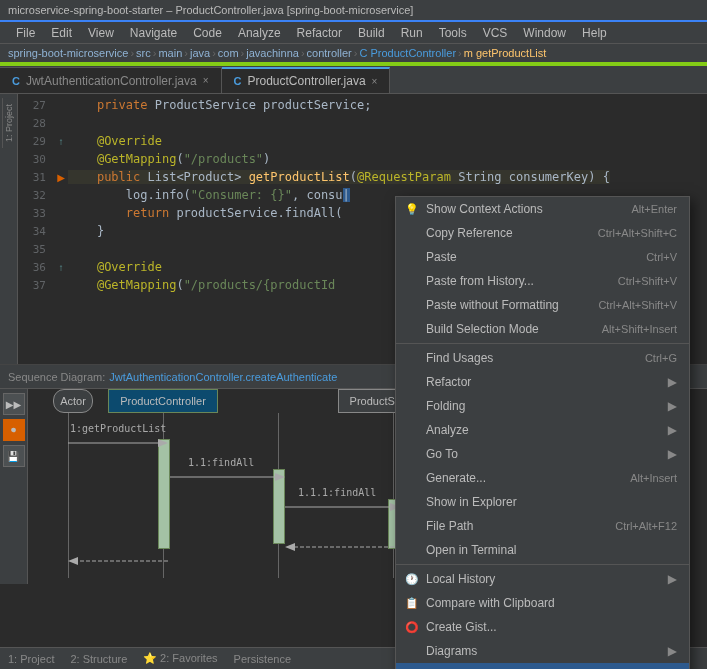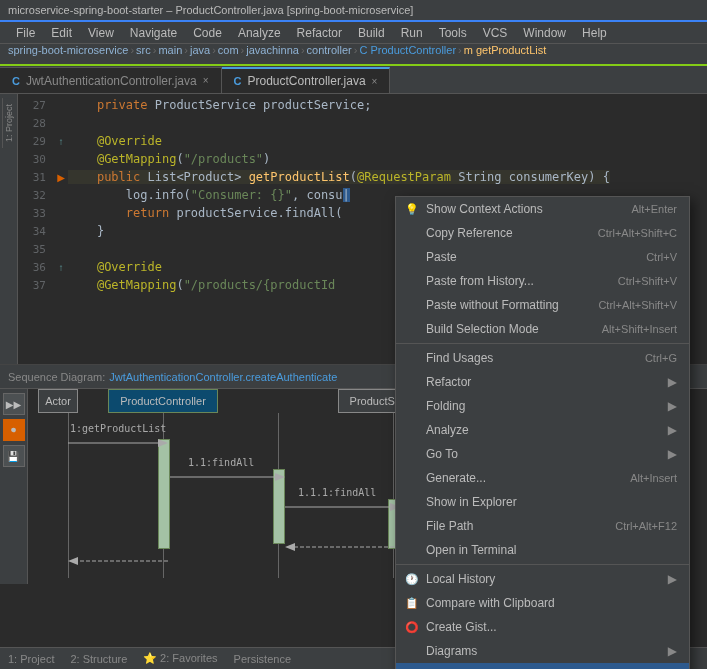--- a/index.html
+++ b/index.html
@@ -39,25 +39,25 @@
       font-size: 12px;
       padding: 2px 8px;
       cursor: pointer;
     }
 
     
     #breadcrumb {
       background: #3c3f41;
       height: 22px;
       display: flex;
-      align-items: flex-start;
+      align-items: center;
       padding: 0 8px;
       color: #8fb2d4;
       font-size: 11px;
-      border-bottom: 2px solid #84cc16;
+      border-bottom: 4px solid #84cc16;
     }
     .breadcrumb-sep { color: #666; margin: 0 2px; }
     .breadcrumb-item { color: #8fb2d4; }
     .breadcrumb-item.active { color: #bbbbbb; }
 
     
     #tab-bar {
       background: #3c3f41;
       height: 28px;
       display: flex;
@@ -451,21 +451,21 @@
   </div>
 
   <div id="seq-toolbar">
     <div class="seq-tool-btn">▶▶</div>
     <div class="seq-tool-btn active" style="background:#d75f00;">⏺</div>
     <div class="seq-tool-btn">💾</div>
   </div>
 
   <div id="seq-diagram">
 
-    <div class="actor-box" style="left:10px;top:0;width:40px;">Actor</div>
+    <div class="actor-box" style="left:25px;top:0;width:40px;border-radius:11px;">Actor</div>
     <div class="actor-box green" style="left:80px;top:0;width:110px;">ProductController</div>
     <div class="actor-box" style="left:310px;top:0;width:110px;">ProductServiceIm</div>
 
     <div class="lifeline" style="left:40px;top:24px;height:165px;"></div>
     <div class="lifeline" style="left:135px;top:24px;height:165px;"></div>
     <div class="lifeline" style="left:250px;top:24px;height:165px;"></div>
     <div class="lifeline" style="left:365px;top:24px;height:165px;"></div>
 
     <div class="activation" style="left:130px;top:50px;height:110px;"></div>
     <div class="activation" style="left:245px;top:80px;height:75px;"></div>

